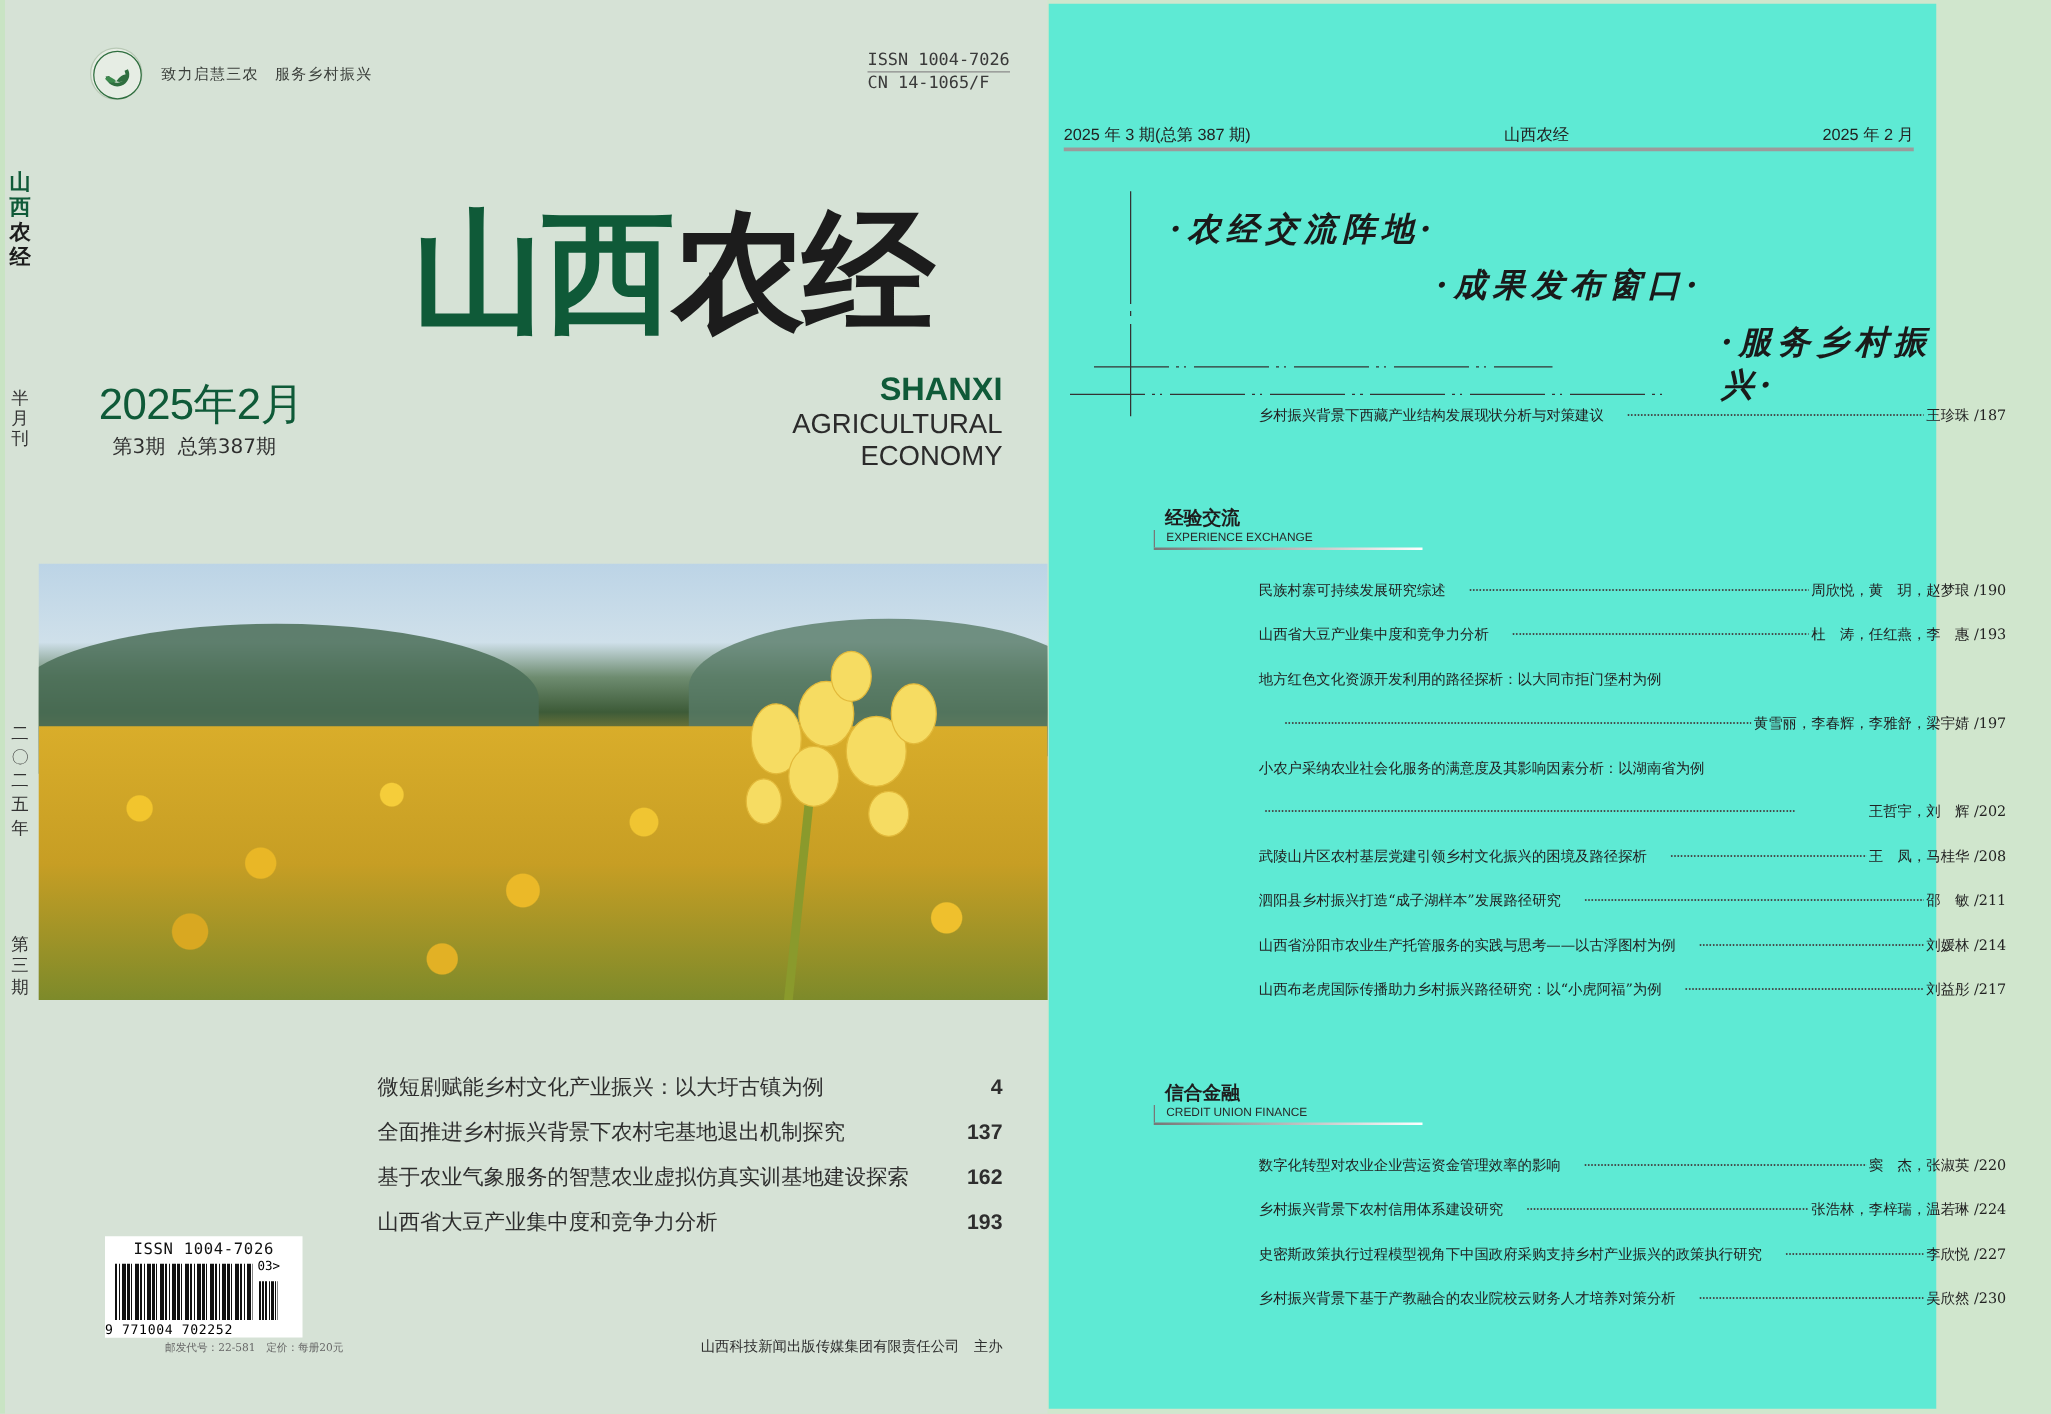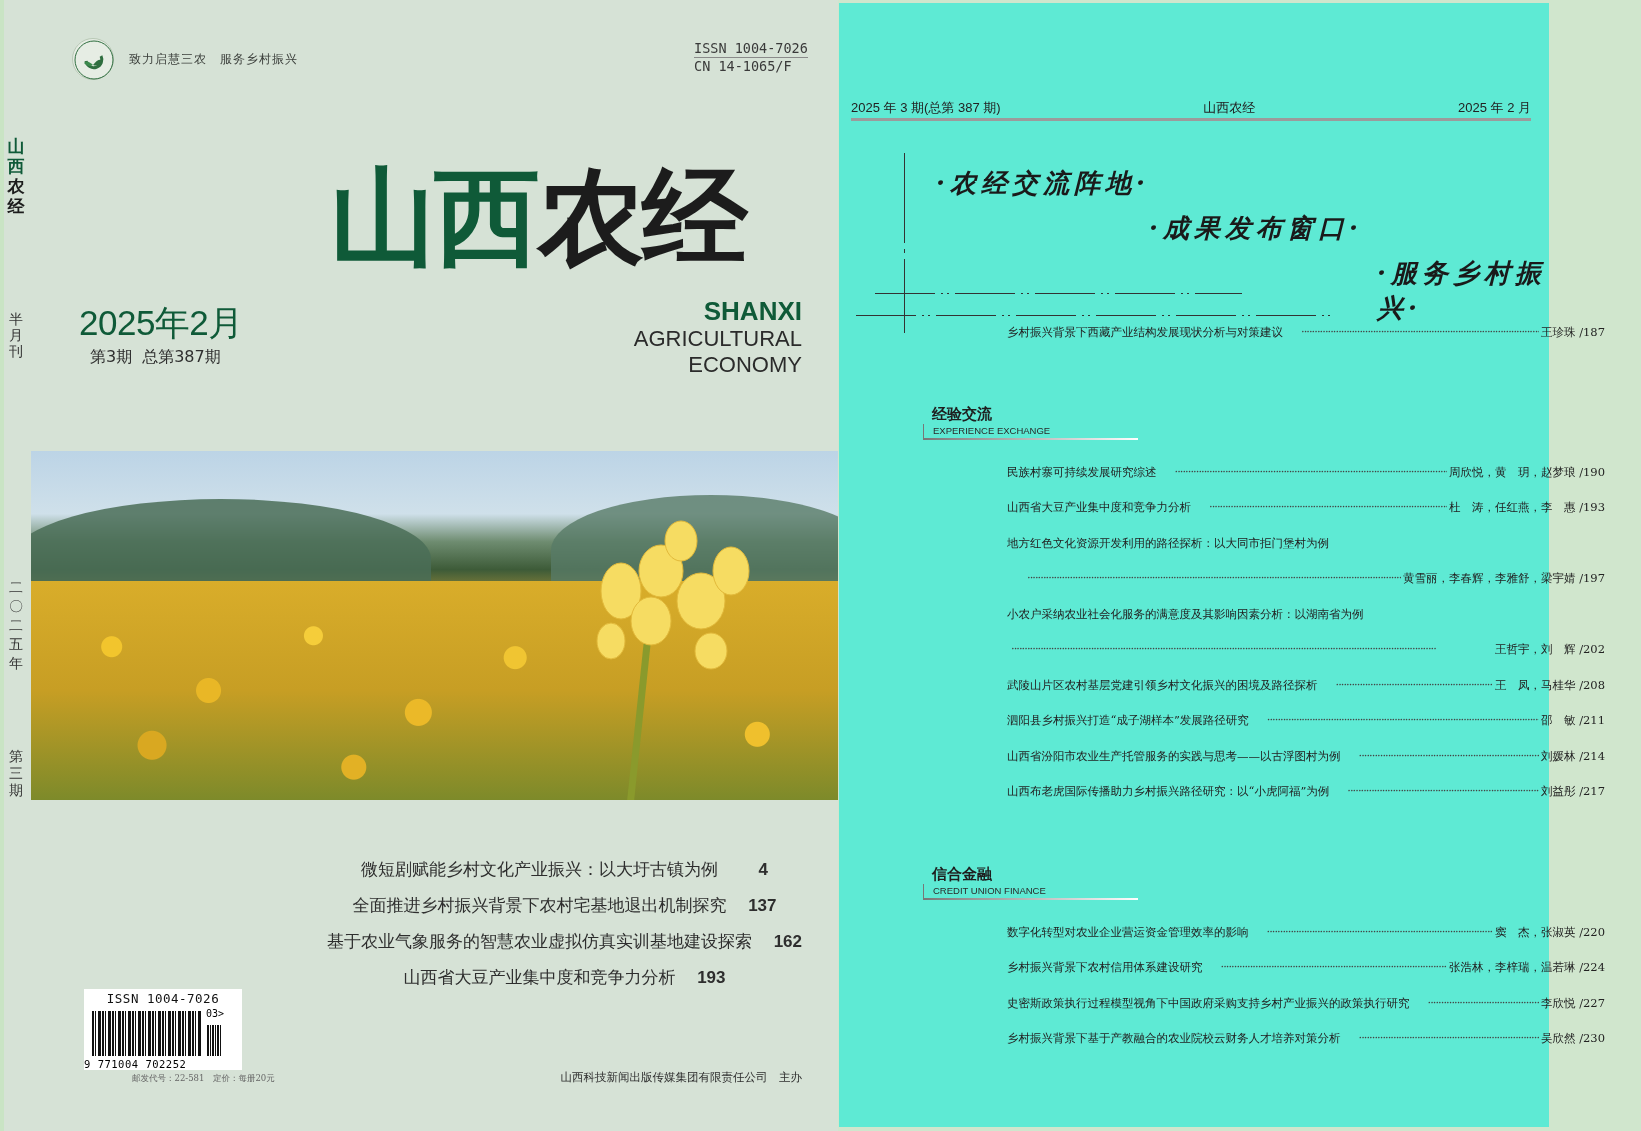--- a/index.html
+++ b/index.html
@@ -56,21 +56,21 @@
                     radial-gradient(circle at 48% 60%, #ebb928 0 13px, transparent 14px),
                     radial-gradient(circle at 60% 35%, #f0c532 0 11px, transparent 12px),
                     radial-gradient(circle at 15% 75%, #d9a821 0 14px, transparent 15px),
                     radial-gradient(circle at 40% 85%, #e2b125 0 12px, transparent 13px),
                     radial-gradient(circle at 90% 70%, #efc02d 0 12px, transparent 13px),
                     linear-gradient(180deg, #d9ad2a 0%, #c79e24 50%, #7d8a2a 100%); }
   .photo .flower { position: absolute; left: 520px; top: 60px; width: 220px; height: 180px; }
   .photo .stem { position: absolute; left: 605px; top: 170px; width: 7px; height: 190px; background: #8a9a2c; transform: rotate(6deg); }
 
   .toc-cover { position: absolute; right: 36px; top: 858px; }
-  .toc-cover .row { display: flex; justify-content: center; align-items: baseline; height: 36px; }
+  .toc-cover .row { display: flex; justify-content: space-between; align-items: baseline; height: 36px; gap: 25px; }
   .toc-cover .t { font-size: 17px; color: #2e2e2e; }
   .toc-cover .p { width: 50px; text-align: right; font-size: 17px; font-weight: bold; color: #2e2e2e;
                   font-family: "Liberation Sans", sans-serif; }
 
   .barcode { position: absolute; left: 84px; top: 989px; width: 158px; height: 81px; background: #fff; }
   .barcode .issn { position: absolute; left: 0; top: 2px; width: 100%; text-align: center;
                    font-family: "DejaVu Sans Mono", monospace; font-size: 12.5px; color: #111; letter-spacing: .5px; }
   .barcode .bars { position: absolute; left: 8px; top: 22px; width: 110px; height: 45px;
                    background: repeating-linear-gradient(90deg, #111 0 2px, #fff 2px 3px, #111 3px 4px, #fff 4px 6px, #111 6px 9px, #fff 9px 10px); }
   .barcode .addon { position: absolute; left: 123px; top: 36px; width: 15px; height: 31px;

